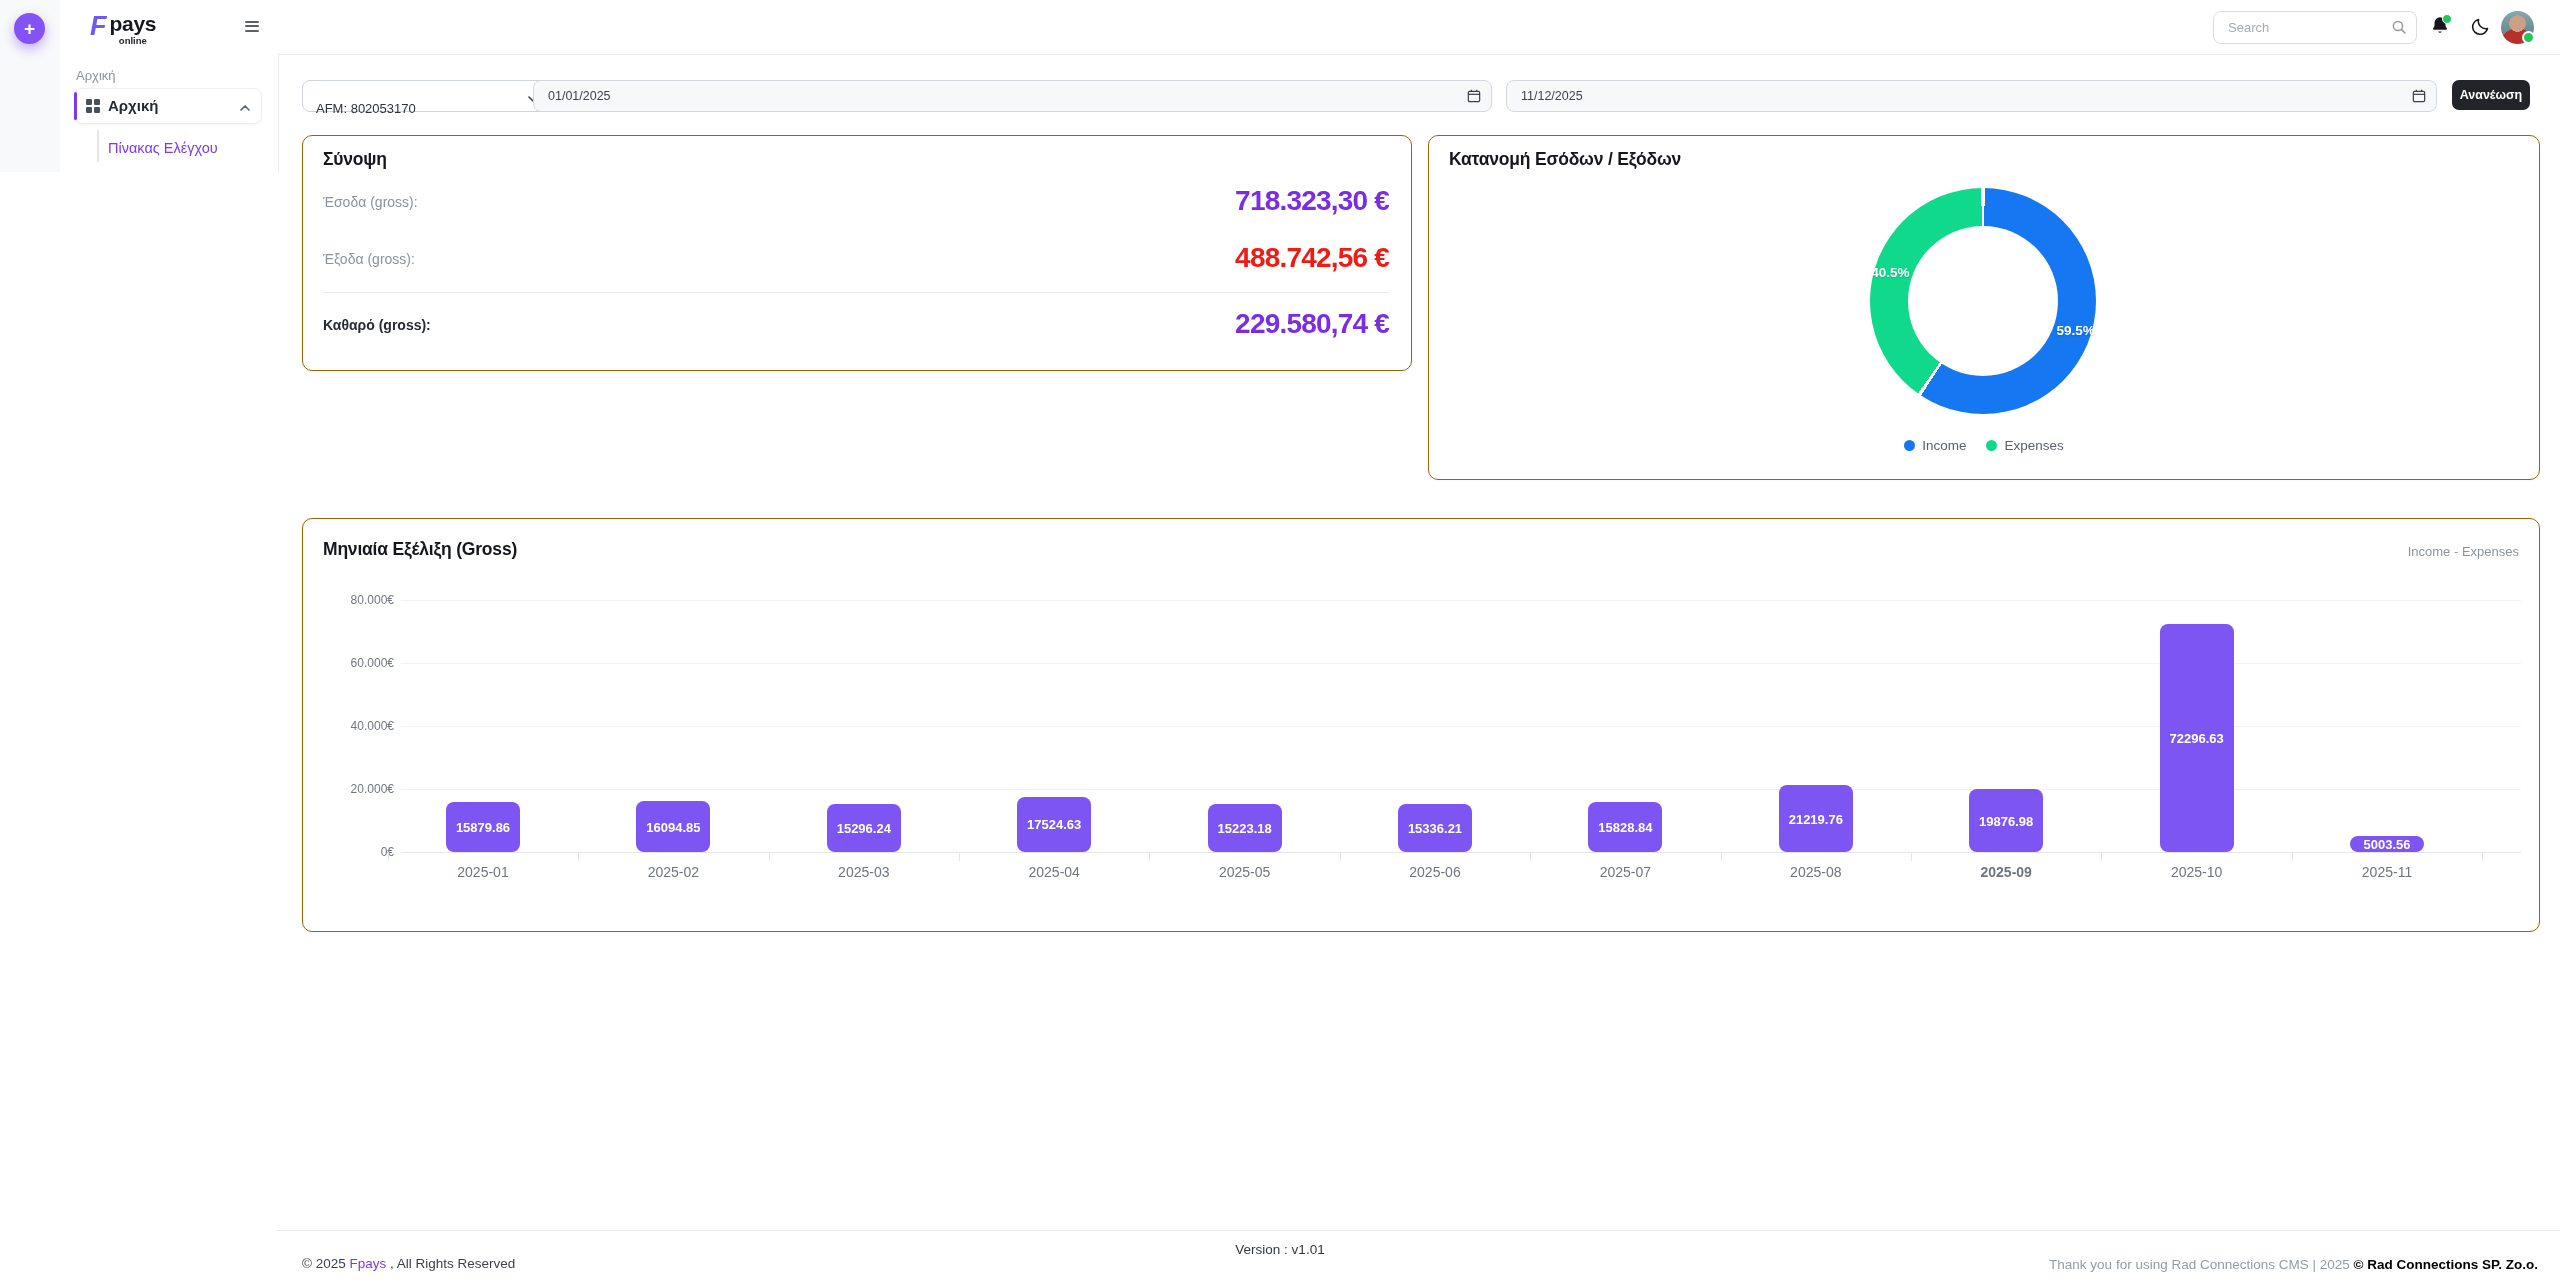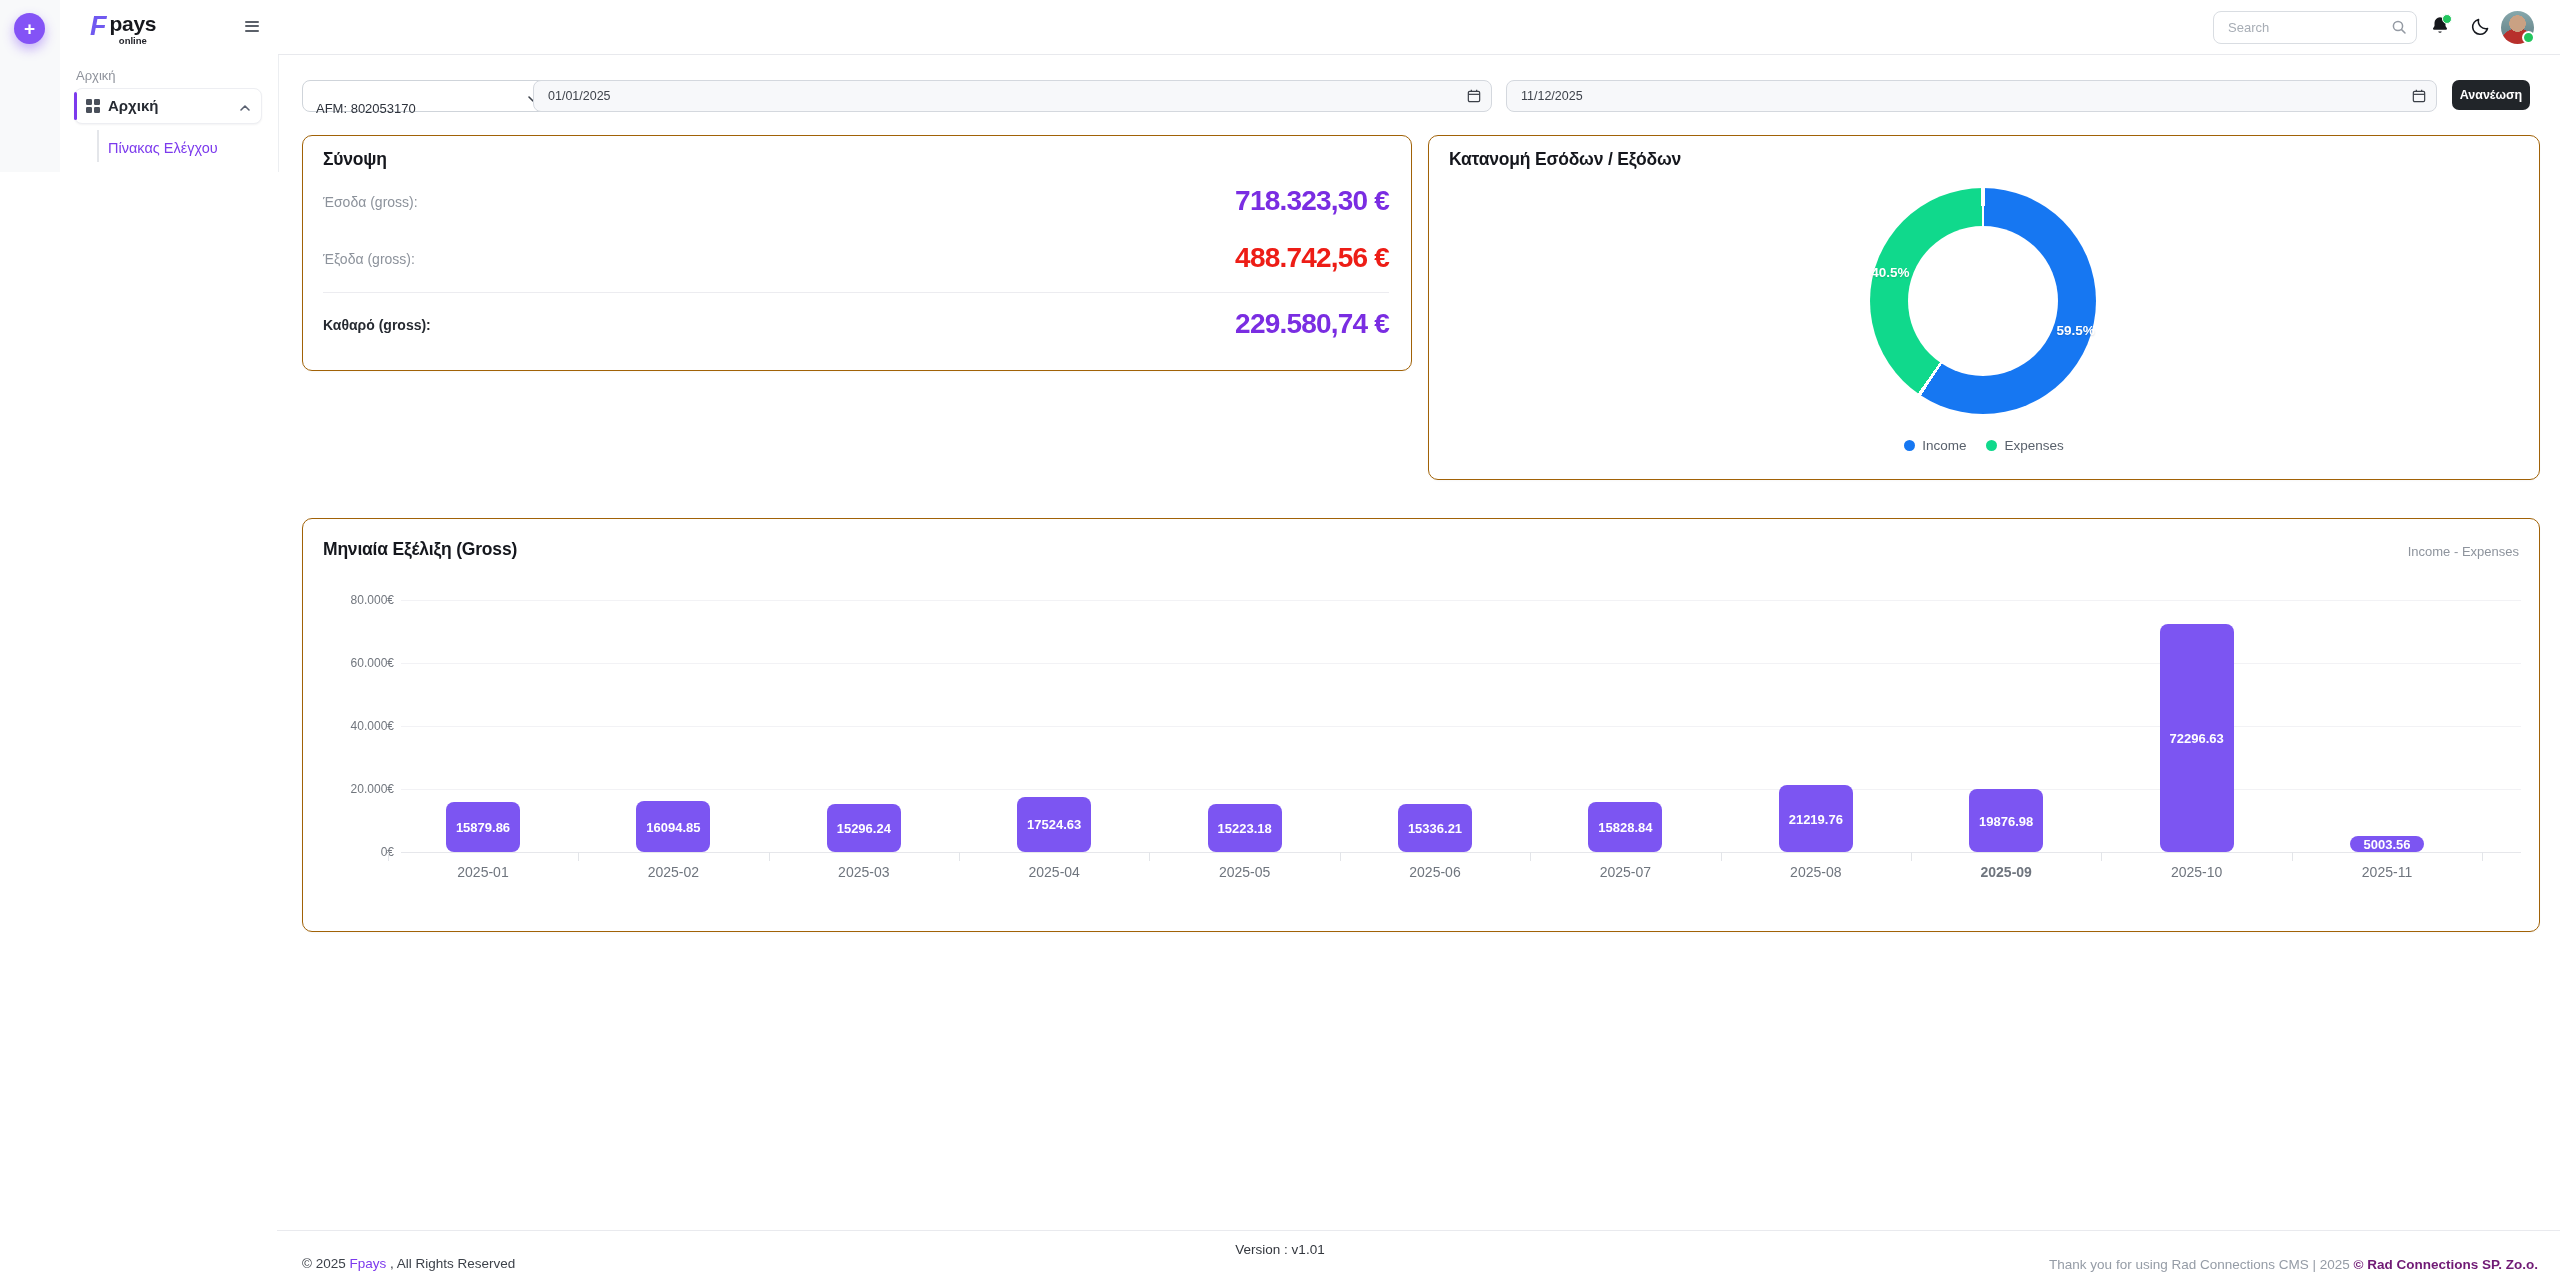--- a/index.html
+++ b/index.html
@@ -95,21 +95,21 @@
   .bar-val{position:absolute;left:50%;top:50%;transform:translate(-50%,-50%);color:#fff;
            font-size:13px;font-weight:700;white-space:nowrap;}
   .xlabel{position:absolute;width:190px;text-align:center;font-size:14px;color:#6f757e;}
 
   
   .footer-line{left:277px;top:1230px;right:0;height:1px;background:#e9eaee;}
   .footer-left{left:302px;top:1256px;font-size:13.5px;color:#3d424a;}
   .footer-left a{color:#7c3aed;text-decoration:none;cursor:pointer;}
   .footer-version{left:0;top:1242px;width:2560px;text-align:center;font-size:13.5px;color:#33373e;}
   .footer-right{right:22px;top:1257px;font-size:13.5px;color:#959ca6;}
-  .footer-right .dark{color:#701a75;font-weight:600;margin-top:18px;}
+  .footer-right .dark{color:#000000;font-weight:600;margin-top:18px;}
 </style>
 </head>
 <body>
 
 <div class="screen">
 
   <div>
     <div class="abs rail"></div>
     <div class="abs fab">
       <span>+</span>

